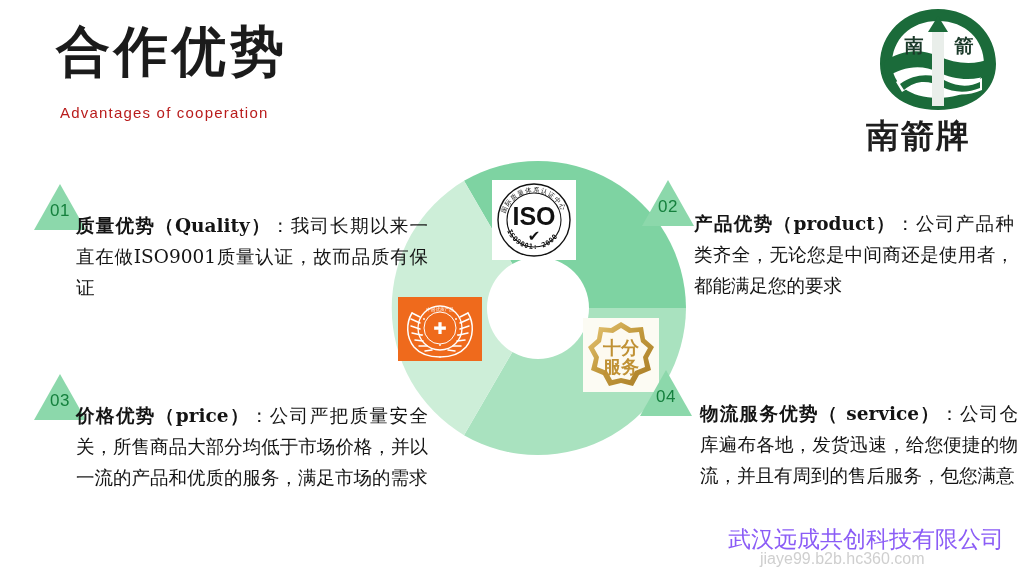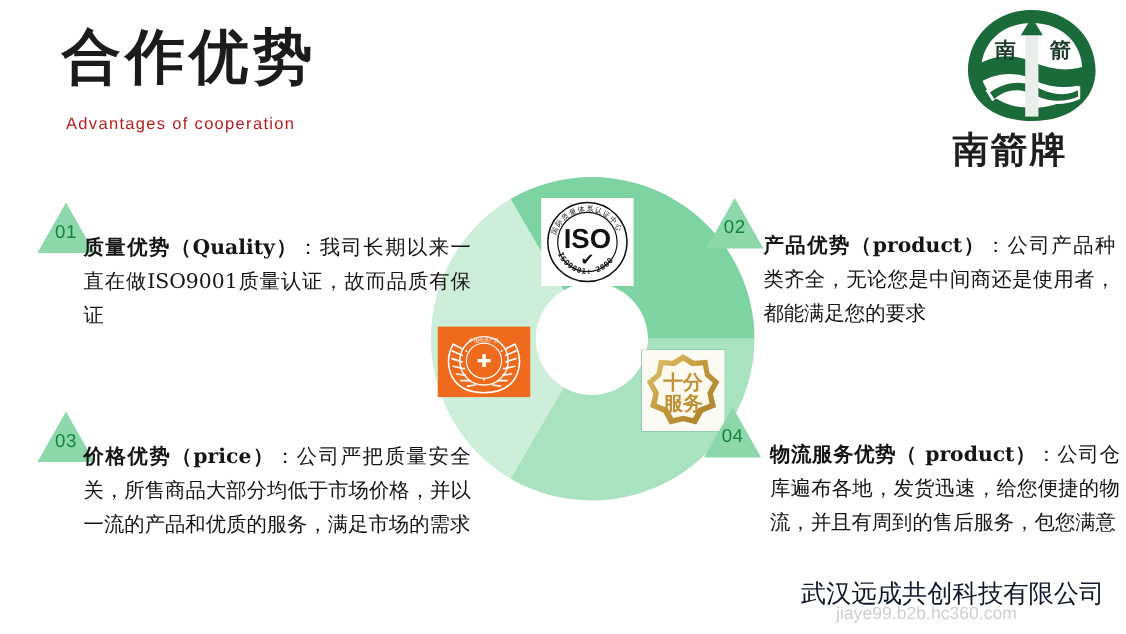--- a/index.html
+++ b/index.html
@@ -147,21 +147,21 @@
   #tri-03 { left: 32px;  top: 372px; }
   #tri-04 { left: 638px; top: 368px; }
 
   
   .wm1 {
     position: absolute;
     left: 728px;
     top: 524px;
     font-family: "DejaVu Sans", "Liberation Sans", sans-serif;
     font-size: 23px;
-    color: #0f172a;
+    color: #8b5cf6;
     white-space: nowrap;
   }
   .wm2 {
     position: absolute;
     left: 760px;
     top: 550px;
     font-family: "Liberation Sans", "DejaVu Sans", sans-serif;
     font-size: 16px;
     color: #cfcfcf;
     white-space: nowrap;
@@ -299,20 +299,20 @@
   </div>
 
   <div class="block" id="block-02">
     <div class="block-text">
       <b>产品优势（product）</b><span>：</span><span>公司产品种类齐全，无论您是中间商还是使用者，都能满足您的要求</span>
     </div>
   </div>
 
   <div class="block" id="block-04">
     <div class="block-text">
-      <b>物流服务优势（ product）</b><span>：</span><span>公司仓库遍布各地，发货迅速，给您便捷的物流，并且有周到的售后服务，包您满意</span>
+      <b>物流服务优势（ service）</b><span>：</span><span>公司仓库遍布各地，发货迅速，给您便捷的物流，并且有周到的售后服务，包您满意</span>
     </div>
   </div>
 
   <div class="wm1">武汉远成共创科技有限公司</div>
   <div class="wm2">jiaye99.b2b.hc360.com</div>
 
 </div>
 
 </body></html>

